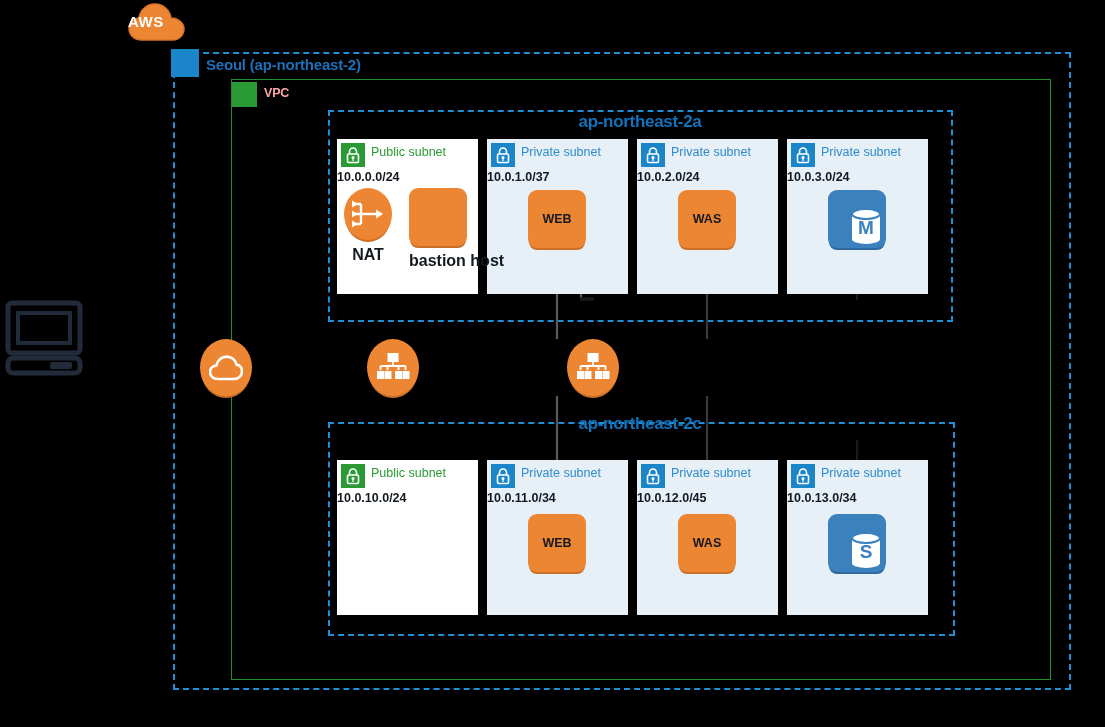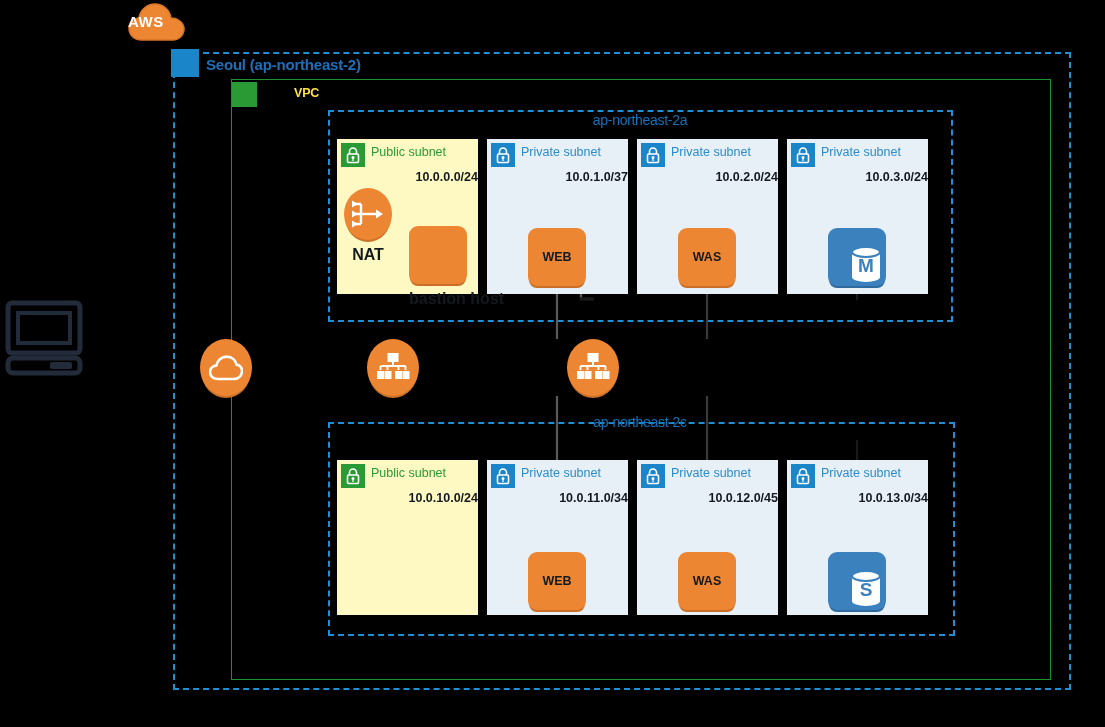--- a/index.html
+++ b/index.html
@@ -10,62 +10,62 @@
 
   
   #region-frame{left:173px;top:52px;width:898px;height:638px;
       border:2px dashed #1f8fd6;}
   #region-badge{left:171px;top:49px;width:28px;height:28px;background:#1a85c9;}
   #region-label{left:206px;top:56px;color:#1f6fb8;font-size:15px;font-weight:bold;
       letter-spacing:-0.2px;white-space:nowrap;}
 
   #vpc-frame{left:231px;top:79px;width:820px;height:601px;border:1.5px solid #1f8f2f;}
   #vpc-badge{left:232px;top:82px;width:25px;height:25px;background:#2a9a34;}
-  #vpc-label{left:264px;top:86px;color:#fde047;font-size:12.5px;font-weight:bold;
-      letter-spacing:-0.2px;margin-left:30px;}
+  #vpc-label{left:264px;top:86px;color:#fca5a5;font-size:12.5px;font-weight:bold;
+      letter-spacing:-0.2px;}
 
   .az-frame{border:2px dashed #1f8fd6;}
   #az-a{left:328px;top:110px;width:625px;height:212px;}
   #az-c{left:328px;top:422px;width:627px;height:214px;}
-  .az-label{color:#1272ba;font-size:14px;font-weight:normal;letter-spacing:-0.3px;
+  .az-label{color:#1272ba;font-size:17px;font-weight:bold;letter-spacing:-0.3px;
       text-align:center;}
   #az-a-label{left:500px;top:112px;width:280px;}
   #az-c-label{left:500px;top:414px;width:280px;}
 
   
   .subnet{width:141px;height:155px;}
-  .subnet.public{background:#fef9c3;}
+  .subnet.public{background:#ffffff;}
   .subnet.private{background:#e7eff7;}
   .subnet-head{position:relative;height:28px;}
   .lockbadge{position:absolute;left:4px;top:4px;width:24px;height:24px;}
   .lockbadge.green{background:#2a9a34;}
   .lockbadge.blue{background:#1a85c9;}
   .lockbadge svg{display:block;}
   .subnet-title{position:absolute;left:34px;top:6px;font-size:12.5px;white-space:nowrap;}
   .subnet-title.g{color:#2a9a34;}
   .subnet-title.b{color:#2e8ccc;}
-  .subnet-cidr{text-align:right;font-size:12.5px;font-weight:bold;color:#14191f;
+  .subnet-cidr{text-align:left;font-size:12.5px;font-weight:bold;color:#14191f;
       margin-top:3px;}
 
   
   #sn-a-0{left:337px;top:139px;}
   #sn-a-1{left:487px;top:139px;}
   #sn-a-2{left:637px;top:139px;}
   #sn-a-3{left:787px;top:139px;}
   
   #sn-c-0{left:337px;top:460px;}
   #sn-c-1{left:487px;top:460px;}
   #sn-c-2{left:637px;top:460px;}
   #sn-c-3{left:787px;top:460px;}
 
   
   .res{position:absolute;}
   .tile{width:58px;height:58px;border-radius:9px;background:#ed8633;
         box-shadow:0 3px 0 -1px #c96f27;display:flex;align-items:center;
-        justify-content:center;font-size:12.5px;font-weight:bold;color:#14191f;margin-top:38px;}
+        justify-content:center;font-size:12.5px;font-weight:bold;color:#14191f;}
   .tile.db{background:#3a81be;box-shadow:0 3px 0 -1px #2e6a9e;position:relative;}
   .circ{width:48px;height:52px;border-radius:50%;background:#ed8633;
         box-shadow:0 3px 0 -1px #c96f27;display:flex;align-items:center;
         justify-content:center;}
   .res-caption{text-align:center;font-size:16px;font-weight:bold;color:#14191f;
         margin-top:6px;white-space:nowrap;}
 
   
   #r-nat{left:344px;top:188px;}
   #r-bastion{left:409px;top:188px;}

